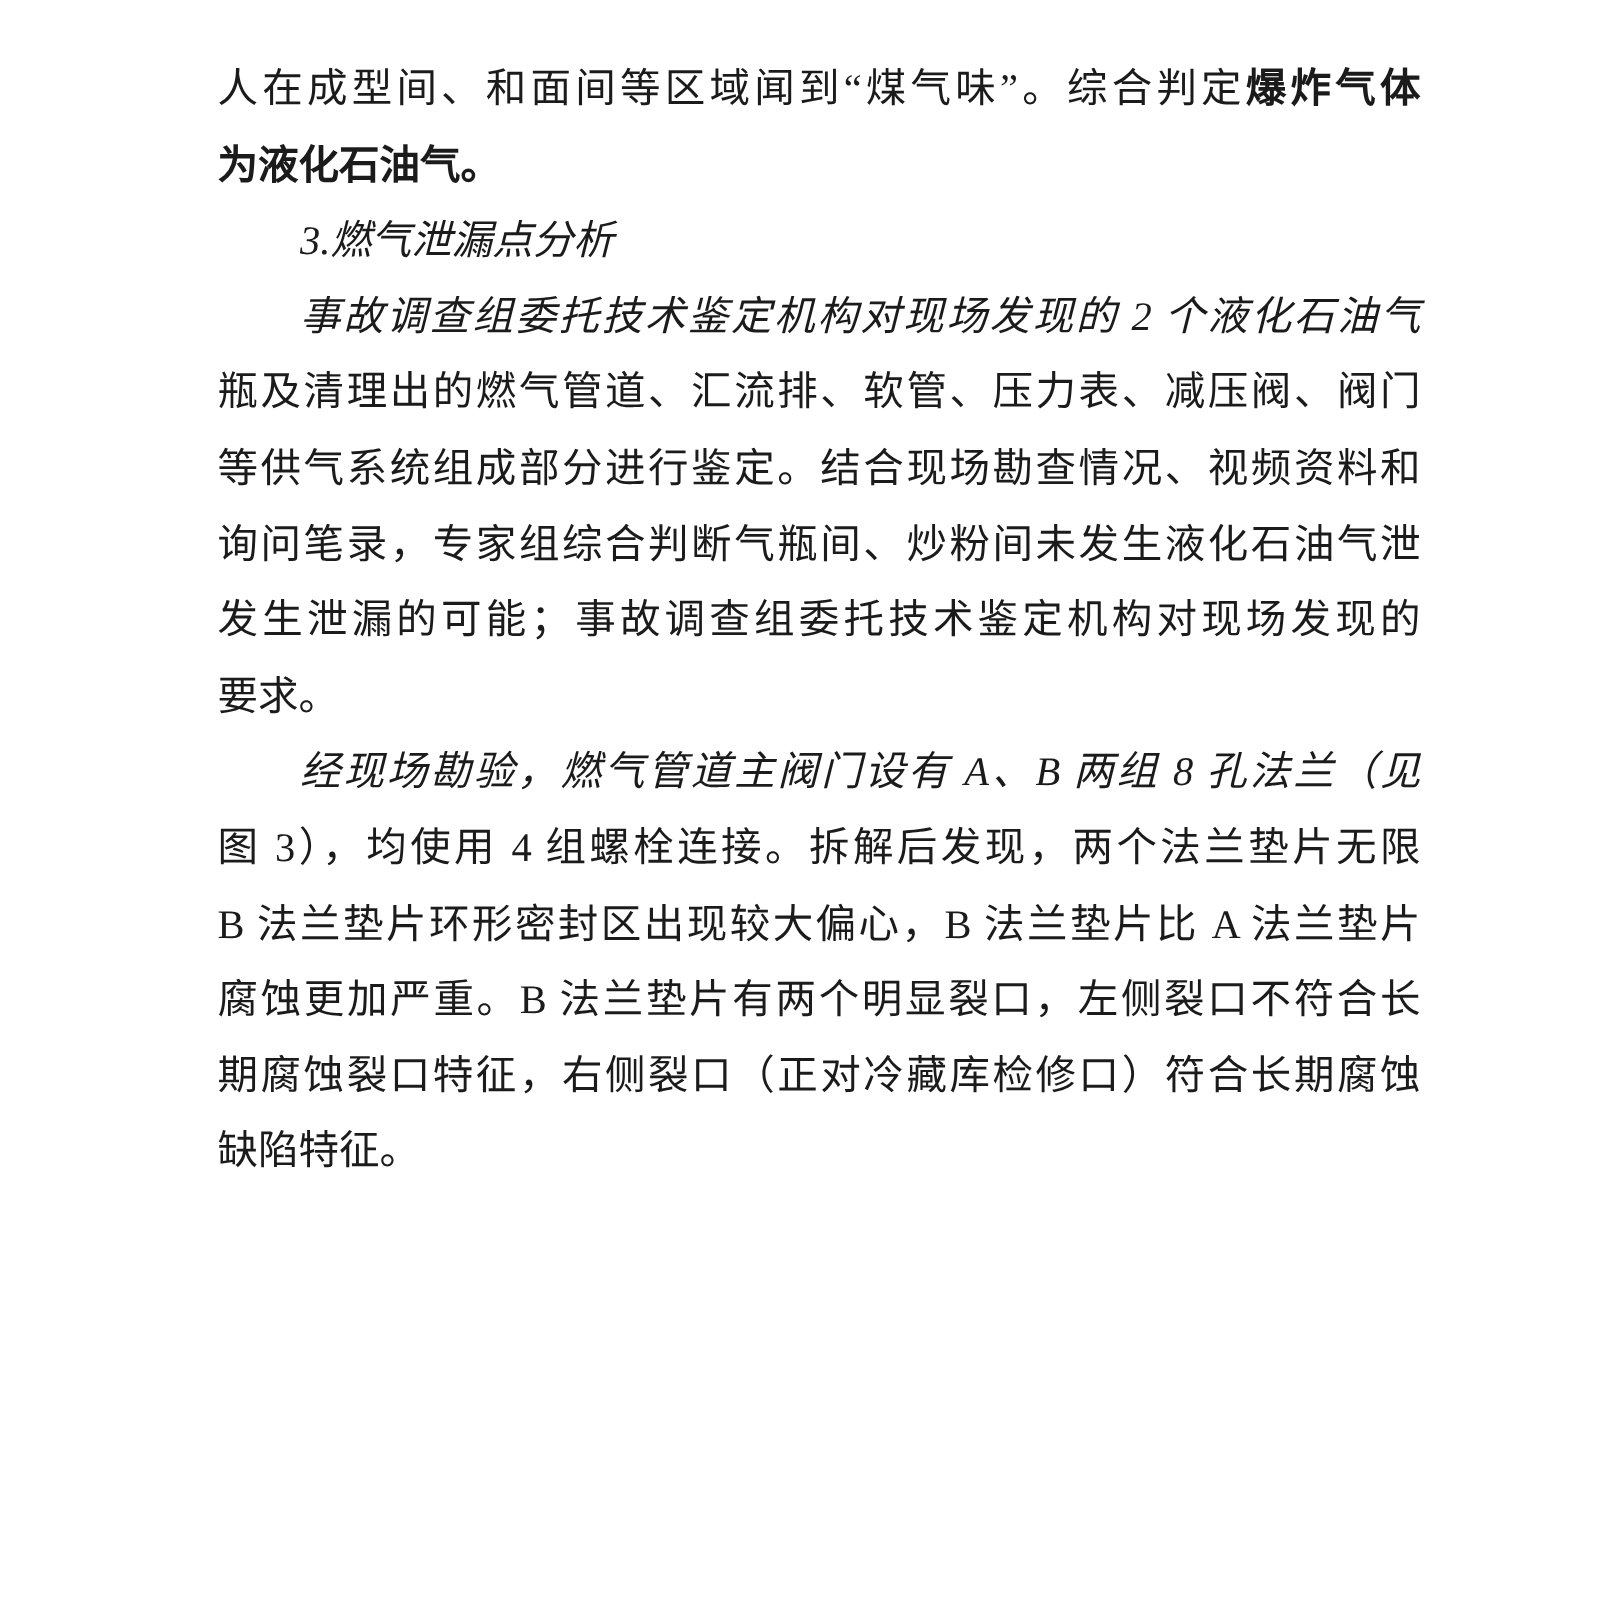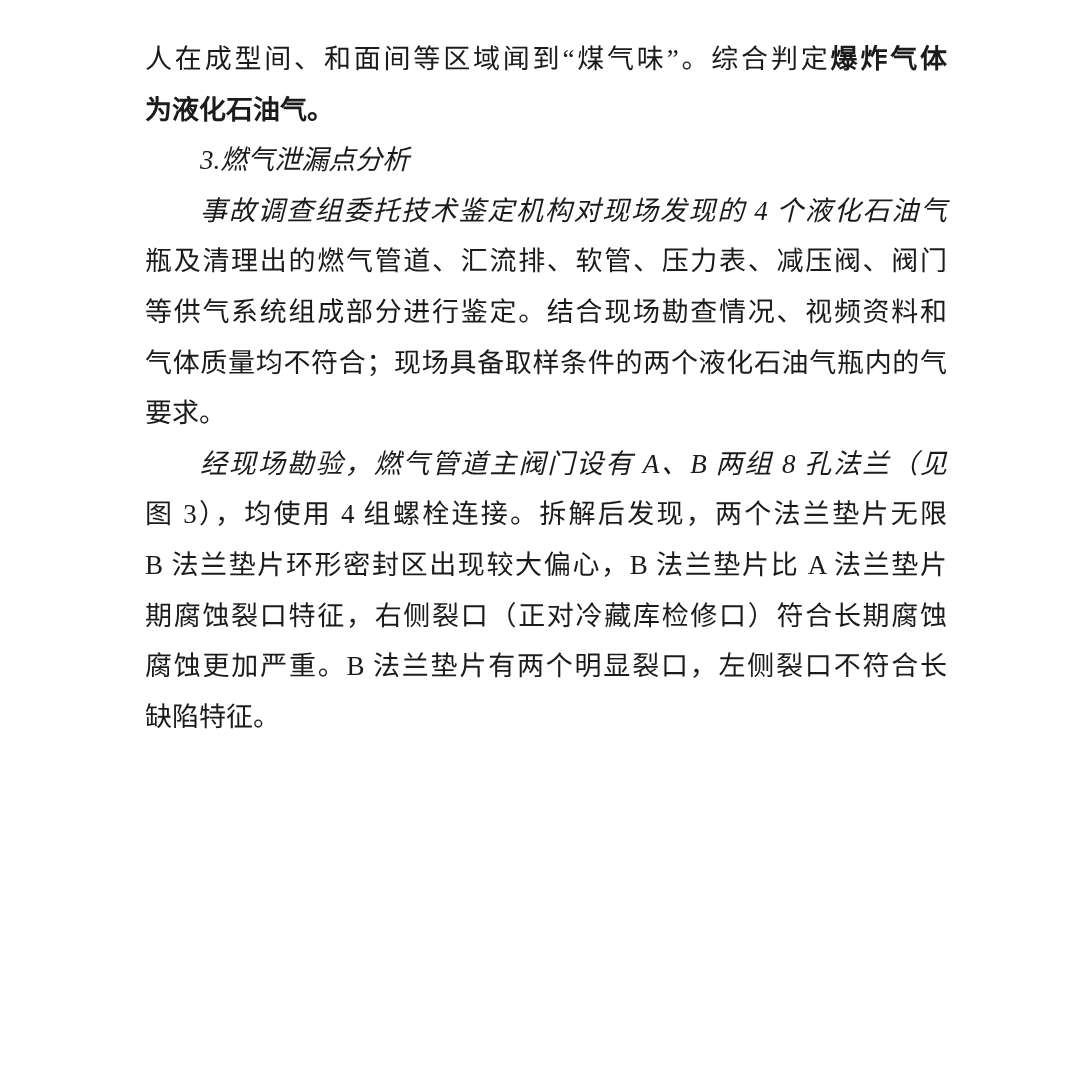--- a/index.html
+++ b/index.html
@@ -48,25 +48,26 @@
   }
 </style>
 </head>
 <body style="background: rgb(255, 255, 255);">
 
 <main class="page">
   <div class="doc-text" id="doc-text" style="color: rgb(27, 27, 27);">
       <div class="line"><span class="">人在成型间、和面间等区域闻到“煤气味”。综合判定</span><span class="bold">爆炸气体</span></div>
       <div class="line para-end"><span class="bold">为液化石油气。</span></div>
       <div class="line indent para-end"><span class="">3.燃气泄漏点分析</span></div>
-      <div class="line indent"><span class="">事故调查组委托技术鉴定机构对现场发现的 4 个液化石油气</span></div>
+      <div class="line indent"><span class="">事故调查组委托技术鉴定机构对现场发现的 2 个液化石油气</span></div>
       <div class="line"><span class="">瓶及清理出的燃气管道、汇流排、软管、压力表、减压阀、阀门</span></div>
       <div class="line"><span class="">等供气系统组成部分进行鉴定。结合现场勘查情况、视频资料和</span></div>
-      <div class="line"><span class="">气体质量均不符合；现场具备取样条件的两个液化石油气瓶内的气</span></div>
+      <div class="line"><span class="">询问笔录，专家组综合判断气瓶间、炒粉间未发生液化石油气泄</span></div>
+      <div class="line"><span class="">发生泄漏的可能；事故调查组委托技术鉴定机构对现场发现的</span></div>
       <div class="line para-end"><span class="">要求。</span></div>
       <div class="line indent"><span class="">经现场勘验，燃气管道主阀门设有 A、B 两组 8 孔法兰（见</span></div>
       <div class="line"><span class="">图 3），均使用 4 组螺栓连接。拆解后发现，两个法兰垫片无限</span></div>
       <div class="line"><span class="">B 法兰垫片环形密封区出现较大偏心，B 法兰垫片比 A 法兰垫片</span></div>
+      <div class="line"><span class="">腐蚀更加严重。B 法兰垫片有两个明显裂口，左侧裂口不符合长</span></div>
       <div class="line"><span class="">期腐蚀裂口特征，右侧裂口（正对冷藏库检修口）符合长期腐蚀</span></div>
-      <div class="line"><span class="">腐蚀更加严重。B 法兰垫片有两个明显裂口，左侧裂口不符合长</span></div>
       <div class="line para-end"><span class="">缺陷特征。</span></div>
     </div>
 </main>
 
 </body></html>

